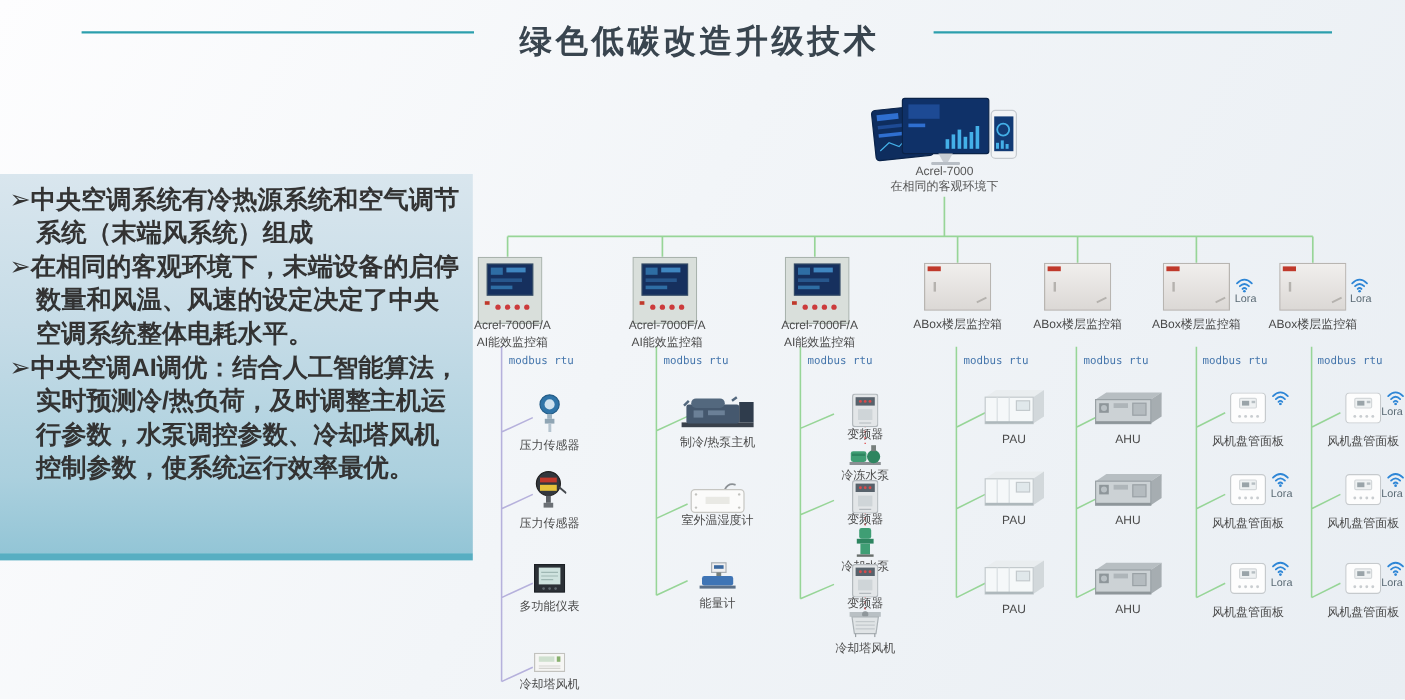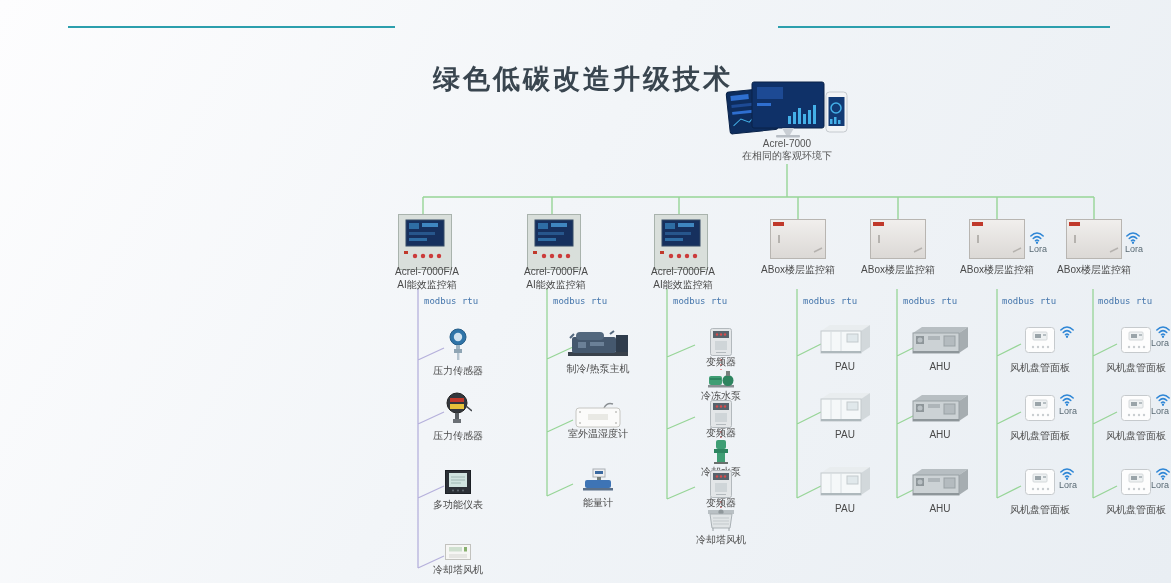--- a/index.html
+++ b/index.html
@@ -1,21 +1,21 @@
 <!DOCTYPE html>
 <html><head>
 <meta charset="utf-8">
 <style>
   html,body{margin:0;padding:0;}
   .slide{position:relative;width:1171px;height:583px;overflow:hidden;
     font-family:"Liberation Sans","DejaVu Sans",sans-serif;
     background:linear-gradient(120deg,#fdfdfe 0%,#f2f5f8 45%,#e9eef3 100%);}
   .overlay{position:absolute;left:0;top:0;width:1171px;height:583px;pointer-events:none;}
   .title{position:absolute;left:583px;top:16px;transform:translateX(-50%);
-    font-size:27px;font-weight:bold;letter-spacing:3px;color:#39454f;white-space:nowrap;margin-top:45px;}
+    font-size:27px;font-weight:bold;letter-spacing:3px;color:#39454f;white-space:nowrap;}
   .panel{position:absolute;left:0;top:145px;width:378px;height:304px;
     background:linear-gradient(180deg,#d9e6ee 0%,#c6dce7 40%,#abd0de 80%,#93c5d6 100%);
     border-bottom:6px solid #57aec2;box-sizing:content-box;
     padding:8px 8px 4px 8px;}
   .bullet{font-size:21px;line-height:28px;color:#333;font-weight:600;
     padding-left:22px;text-indent:-22px;}
   .lbl{position:absolute;transform:translateX(-50%);font-size:10px;color:#4a4a4a;white-space:nowrap;}
   .mod{position:absolute;font-family:"DejaVu Sans Mono","Liberation Mono",monospace;
     font-size:9px;color:#4576ac;white-space:nowrap;}
   .lora{position:absolute;transform:translateX(-50%);font-size:9px;color:#5a6a74;white-space:nowrap;}
@@ -188,20 +188,25 @@
          M797 289 V498 M797 356 L821 344 M797 424 L821 412 M797 498 L821 486
          M897 289 V498 M897 356 L921 344 M897 424 L921 412 M897 498 L921 486
          M997 289 V498 M997 356 L1021 344 M997 424 L1021 412 M997 498 L1021 486
          M1093 289 V498 M1093 356 L1117 344 M1093 424 L1117 412 M1093 498 L1117 486"></path>
     <path fill="none" stroke="#b6b1dc" stroke-width="1.3" d="M418 289 V568 M418 360 L444 348 M418 424 L444 412 M418 498 L444 486 M418 568 L444 556"></path>
     <path fill="none" stroke="#e05b5b" stroke-width="1.2" stroke-dasharray="2 3" d="M721 354 V370 M721 426 V439 M721 496 V509"></path>
   </svg>
 
   <div class="title">绿色低碳改造升级技术</div>
 
+  <div class="panel">
+    <div class="bullet">➢中央空调系统有冷热源系统和空气调节系统（末端风系统）组成</div>
+    <div class="bullet">➢在相同的客观环境下，末端设备的启停数量和风温、风速的设定决定了中央空调系统整体电耗水平。</div>
+    <div class="bullet">➢中央空调AI调优：结合人工智能算法，实时预测冷/热负荷，及时调整主机运行参数，水泵调控参数、冷却塔风机控制参数，使系统运行效率最优。</div>
+  </div>
 
   <svg class="ic" style="left:724px;top:80px;width:126px;height:58px" viewBox="0 0 126 58">
     <g transform="rotate(-6 26 30)">
       <rect x="4" y="10" width="48" height="42" rx="3" fill="#0e2d5e" stroke="#0a2349"></rect>
       <rect x="8" y="14" width="18" height="5" fill="#2f6fd0"></rect>
       <rect x="8" y="23" width="40" height="3" fill="#1d4a94"></rect>
       <rect x="8" y="30" width="28" height="3" fill="#2f6fd0"></rect>
       <path d="M8 44 L16 38 L24 42 L32 35 L44 40" stroke="#44b0e8" fill="none"></path>
     </g>
     <rect x="28" y="2" width="72" height="46" rx="2" fill="#0f3168" stroke="#0a2349"></rect>

